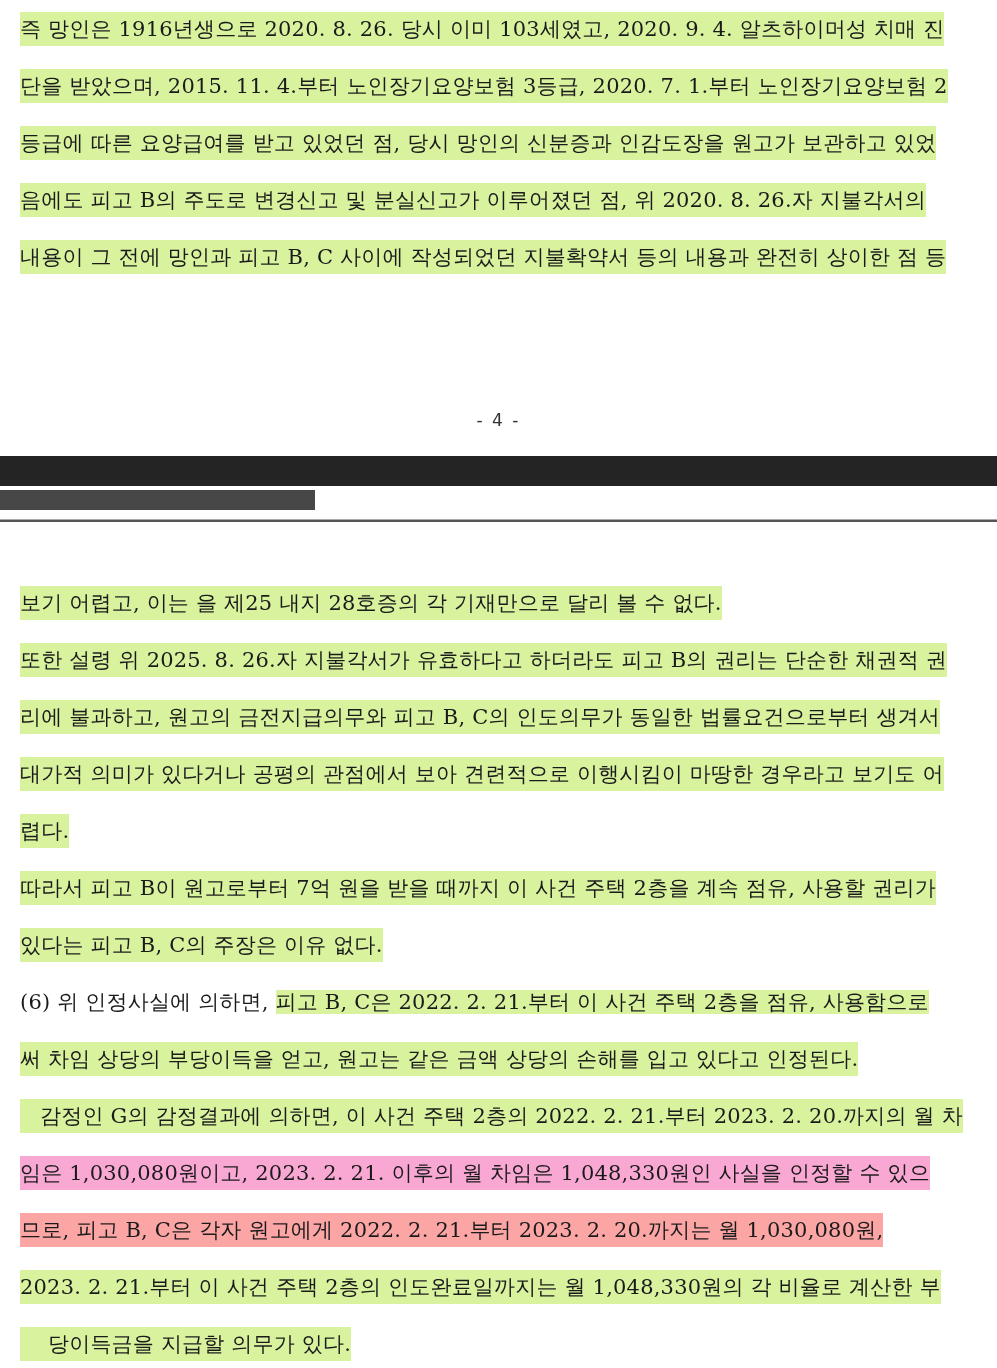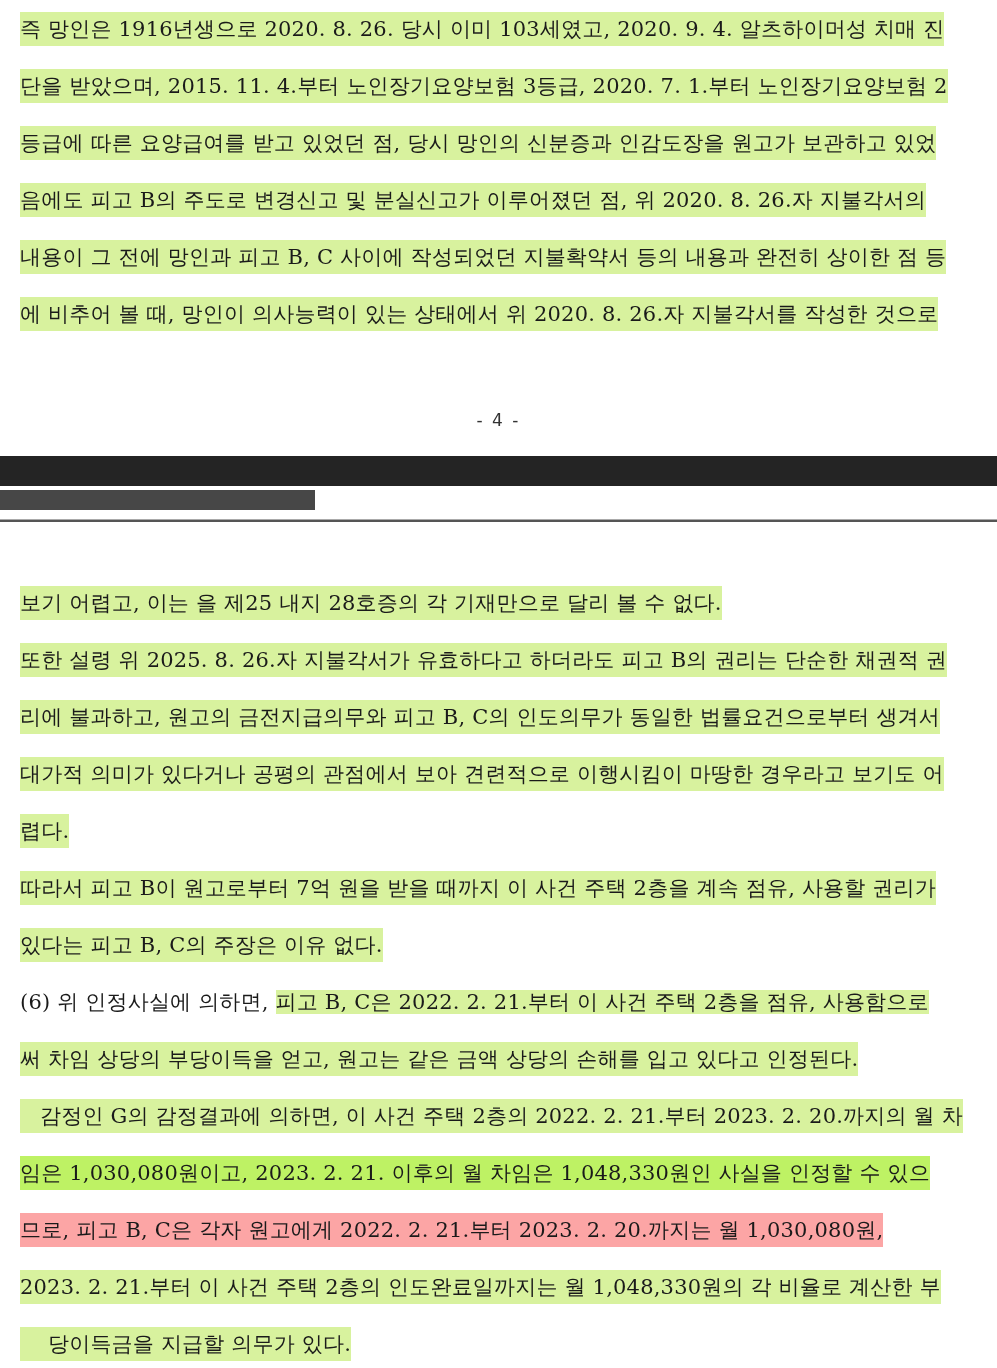--- a/index.html
+++ b/index.html
@@ -29,21 +29,20 @@
 </style>
 </head>
 <body>
 
 <div class="page" style="top:0;height:450px;padding-left:10px;">
   <span class="line hl" style="top: 12px; background: rgb(216, 242, 158);">즉 망인은 1916년생으로 2020. 8. 26. 당시 이미 103세였고, 2020. 9. 4. 알츠하이머성 치매 진</span>
   <span class="line hl" style="top: 69px; background: rgb(216, 242, 158);">단을 받았으며, 2015. 11. 4.부터 노인장기요양보험 3등급, 2020. 7. 1.부터 노인장기요양보험 2</span>
   <span class="line hl" style="top: 126px; background: rgb(216, 242, 158);">등급에 따른 요양급여를 받고 있었던 점, 당시 망인의 신분증과 인감도장을 원고가 보관하고 있었</span>
   <span class="line hl" style="top: 183px; background: rgb(216, 242, 158);">음에도 피고 B의 주도로 변경신고 및 분실신고가 이루어졌던 점, 위 2020. 8. 26.자 지불각서의</span>
   <span class="line hl" style="top: 240px; background: rgb(216, 242, 158);">내용이 그 전에 망인과 피고 B, C 사이에 작성되었던 지불확약서 등의 내용과 완전히 상이한 점 등</span>
-  <span class="line hl" style="top: 297px; background: rgb(216, 242, 158);">에 비추어 볼 때, 망인이 의사능력이 있는 상태에서 위 2020. 8. 26.자 지불각서를 작성한 것으로</span>
 </div>
 
 <div class="pagenum">- 4 -</div>
 
 <div class="bar-black"></div>
 <div class="bar-grey"></div>
 <div class="rule"></div>
 
 <div class="page" style="top:0;height:1268px;">
   <span class="line hl" style="top: 586px; background: rgb(216, 242, 158);">보기 어렵고, 이는 을 제25 내지 28호증의 각 기재만으로 달리 볼 수 없다.</span>
@@ -51,17 +50,17 @@
   <span class="line hl" style="top: 700px; background: rgb(216, 242, 158);">리에 불과하고, 원고의 금전지급의무와 피고 B, C의 인도의무가 동일한 법률요건으로부터 생겨서</span>
   <span class="line hl" style="top: 757px; background: rgb(216, 242, 158);">대가적 의미가 있다거나 공평의 관점에서 보아 견련적으로 이행시킴이 마땅한 경우라고 보기도 어</span>
   <span class="line hl" style="top: 814px; background: rgb(216, 242, 158);">렵다.</span>
   <span class="line hl" style="top: 871px; background: rgb(216, 242, 158);">따라서 피고 B이 원고로부터 7억 원을 받을 때까지 이 사건 주택 2층을 계속 점유, 사용할 권리가</span>
   <span class="line hl" style="top: 928px; background: rgb(216, 242, 158);">있다는 피고 B, C의 주장은 이유 없다.</span>
 
   <span class="line" style="top:985px"><span class="nohl">(6) 위 인정사실에 의하면, </span><span class="hl" style="background: rgb(216, 242, 158);">피고 B, C은 2022. 2. 21.부터 이 사건 주택 2층을 점유, 사용함으로</span></span>
 
   <span class="line hl" style="top: 1042px; background: rgb(216, 242, 158);">써 차임 상당의 부당이득을 얻고, 원고는 같은 금액 상당의 손해를 입고 있다고 인정된다.</span>
   <span class="line hl" style="top: 1099px; background: rgb(216, 242, 158); padding-left: 20px;">감정인 G의 감정결과에 의하면, 이 사건 주택 2층의 2022. 2. 21.부터 2023. 2. 20.까지의 월 차</span>
-  <span class="line hl" style="top: 1156px; background: #bef264;">임은 1,030,080원이고, 2023. 2. 21. 이후의 월 차임은 1,048,330원인 사실을 인정할 수 있으</span>
+  <span class="line hl" style="top: 1156px; background: #f9a8d4;">임은 1,030,080원이고, 2023. 2. 21. 이후의 월 차임은 1,048,330원인 사실을 인정할 수 있으</span>
   <span class="line hl" style="top: 1213px; background: #fca5a5;">므로, 피고 B, C은 각자 원고에게 2022. 2. 21.부터 2023. 2. 20.까지는 월 1,030,080원,</span>
   <span class="line hl" style="top: 1270px; background: rgb(216, 242, 158);">2023. 2. 21.부터 이 사건 주택 2층의 인도완료일까지는 월 1,048,330원의 각 비율로 계산한 부</span>
   <span class="line hl" style="top: 1327px; background: rgb(216, 242, 158); padding-left: 28px;">당이득금을 지급할 의무가 있다.</span>
 </div>
 
 </body></html>

